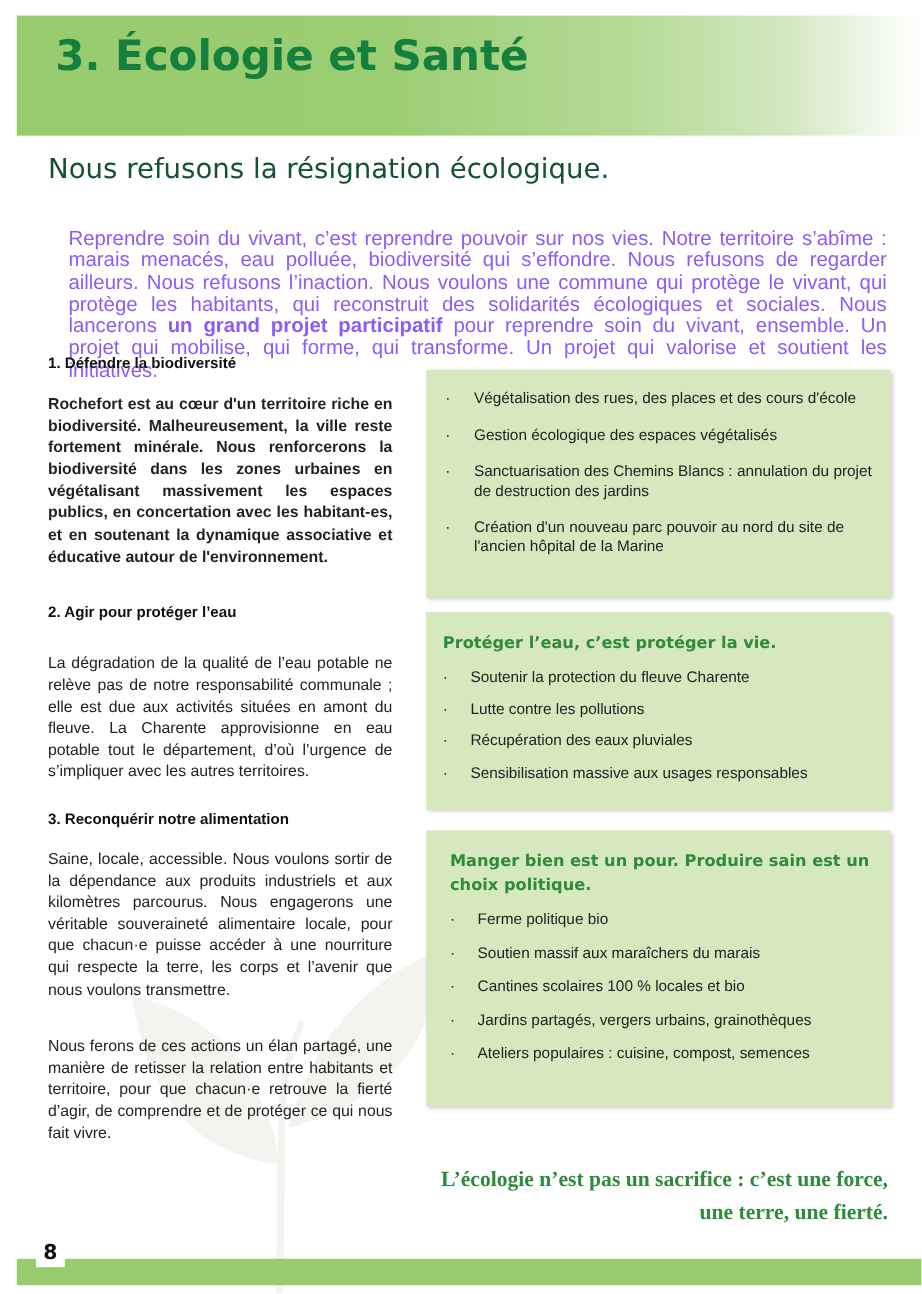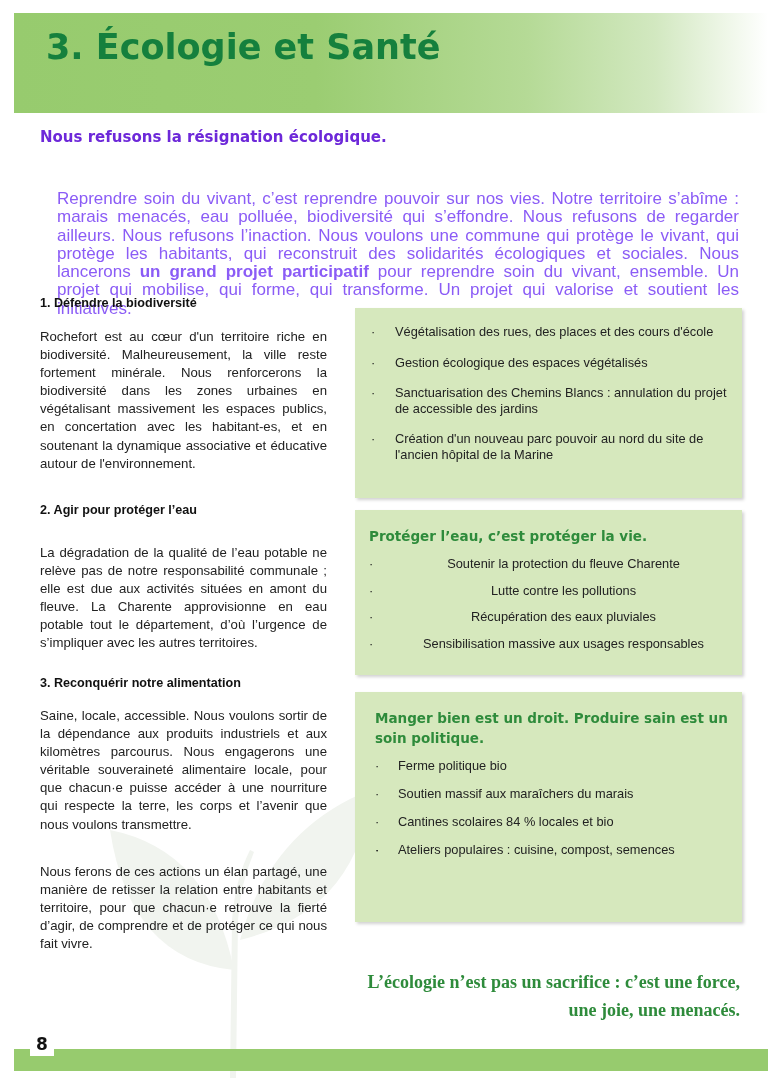--- a/index.html
+++ b/index.html
@@ -12,21 +12,21 @@
     background: linear-gradient(90deg, #97cb6e 0%, #9bcd72 40%, #b5da96 68%, #d2e8c0 85%, #ffffff 100%);
   }
   .header-title {
     position: absolute; left: 46px; top: 27px; margin: 0;
     font-family: "DejaVu Sans", sans-serif; font-weight: bold; font-size: 35px;
     color: #15803d; letter-spacing: 0px;
   }
   .leaf-watermark { position: absolute; left: 90px; top: 770px; width: 290px; height: 308px; }
   .subtitle {
     position: absolute; left: 40px; top: 128px; margin: 0;
-    font-family: "DejaVu Sans", sans-serif; font-weight: bold; font-size: 15px; color: #6d28d9;
+    font-family: "DejaVu Sans", sans-serif; font-weight: normal; font-size: 23px; color: #14532d;
   }
   .intro {
     position: absolute; left: 40px; top: 173px; width: 682px; margin: 17px;
     font-size: 17px; line-height: 18.3px; text-align: justify; color: #8b5cf6;
   }
   .intro b { font-weight: bold; }
   .sec-title {
     position: absolute; margin: 0; font-size: 12.6px; font-weight: bold; color: #111;
   }
   .para {
@@ -70,55 +70,55 @@
     <path d="M144 200 Q40 190 20 60 Q120 80 144 200 Z"></path>
     <path d="M150 170 Q180 60 280 20 Q270 140 150 170 Z"></path>
   </g>
 </svg>
 
 <h2 class="subtitle">Nous refusons la résignation écologique.</h2>
 
 <p class="intro"><span>Reprendre soin du vivant, c’est reprendre pouvoir sur nos vies. Notre territoire s’abîme : marais menacés, eau polluée, biodiversité qui s’effondre. Nous refusons de regarder ailleurs. Nous refusons l’inaction. Nous voulons une commune qui protège le vivant, qui protège les habitants, qui reconstruit des solidarités écologiques et sociales. Nous lancerons </span><b>un grand projet participatif</b><span> pour reprendre soin du vivant, ensemble. Un projet qui mobilise, qui forme, qui transforme. Un projet qui valorise et soutient les initiatives.</span></p>
 
 <h3 class="sec-title" style="left:40px; top:296px;">1. Défendre la biodiversité</h3>
-<p class="para" style="left:40px; top:328px;">Rochefort est au cœur d'un territoire riche en biodiversité. Malheureusement, la ville reste fortement minérale. Nous renforcerons la biodiversité dans les zones urbaines en végétalisant massivement les espaces publics, en concertation avec les habitant-es, et en soutenant la dynamique associative et éducative autour de l'environnement.</p>
+<p class="para" style="left:40px; top:328px;font-weight:bold;">Rochefort est au cœur d'un territoire riche en biodiversité. Malheureusement, la ville reste fortement minérale. Nous renforcerons la biodiversité dans les zones urbaines en végétalisant massivement les espaces publics, en concertation avec les habitant-es, et en soutenant la dynamique associative et éducative autour de l'environnement.</p>
 
 <h3 class="sec-title" style="left:40px; top:503px;">2. Agir pour protéger l’eau</h3>
 <p class="para" style="left:40px; top:544px;">La dégradation de la qualité de l’eau potable ne relève pas de notre responsabilité communale ; elle est due aux activités situées en amont du fleuve. La Charente approvisionne en eau potable tout le département, d’où l’urgence de s’impliquer avec les autres territoires.</p>
 
 <h3 class="sec-title" style="left:40px; top:676px;">3. Reconquérir notre alimentation</h3>
 <p class="para" style="left:40px; top:707px;">Saine, locale, accessible. Nous voulons sortir de la dépendance aux produits industriels et aux kilomètres parcourus. Nous engagerons une véritable souveraineté alimentaire locale, pour que chacun·e puisse accéder à une nourriture qui respecte la terre, les corps et l’avenir que nous voulons transmettre.</p>
 <p class="para" style="left:40px; top:863px;">Nous ferons de ces actions un élan partagé, une manière de retisser la relation entre habitants et territoire, pour que chacun·e retrouve la fierté d’agir, de comprendre et de protéger ce qui nous fait vivre.</p>
 
 <div class="box" style="top:308px; height:190px;">
   <ul style="position:absolute; left:16px; top:16px; width:360px;">
     <li style="padding-left:24px; margin-bottom:15px;"><span class="dot">·</span><span>Végétalisation des rues, des places et des cours d'école</span></li>
     <li style="padding-left:24px; margin-bottom:15px;"><span class="dot">·</span><span>Gestion écologique des espaces végétalisés</span></li>
-    <li style="padding-left:24px; margin-bottom:15px;"><span class="dot">·</span><span>Sanctuarisation des Chemins Blancs : annulation du projet de accessible des jardins</span></li>
+    <li style="padding-left:24px; margin-bottom:15px;"><span class="dot">·</span><span>Sanctuarisation des Chemins Blancs : annulation du projet de destruction des jardins</span></li>
     <li style="padding-left:24px;"><span class="dot">·</span><span>Création d'un nouveau parc pouvoir au nord du site de l'ancien hôpital de la Marine</span></li>
   </ul>
 </div>
 
-<div class="box" style="top:510px; height:165px;text-align:center;">
+<div class="box" style="top:510px; height:165px;">
   <h4 class="box-title" style="position:absolute; left:14px; top:16px;">Protéger l’eau, c’est protéger la vie.</h4>
   <ul style="position:absolute; left:14px; top:46px; width:366px;">
     <li style="padding-left:23px; margin-bottom:11px;"><span class="dot">·</span><span>Soutenir la protection du fleuve Charente</span></li>
     <li style="padding-left:23px; margin-bottom:11px;"><span class="dot">·</span><span>Lutte contre les pollutions</span></li>
     <li style="padding-left:23px; margin-bottom:11px;"><span class="dot">·</span><span>Récupération des eaux pluviales</span></li>
     <li style="padding-left:23px;"><span class="dot">·</span><span>Sensibilisation massive aux usages responsables</span></li>
   </ul>
 </div>
 
 <div class="box" style="top:692px; height:230px;">
-  <h4 class="box-title" style="position:absolute; left:20px; top:16px; width:360px;">Manger bien est un droit. Produire sain est un soin politique.</h4>
+  <h4 class="box-title" style="position:absolute; left:20px; top:16px; width:360px;">Manger bien est un pour. Produire sain est un choix politique.</h4>
   <ul style="position:absolute; left:20px; top:66px; width:360px;">
     <li style="padding-left:23px; margin-bottom:12.5px;"><span class="dot">·</span><span>Ferme politique bio</span></li>
     <li style="padding-left:23px; margin-bottom:12.5px;"><span class="dot">·</span><span>Soutien massif aux maraîchers du marais</span></li>
-    <li style="padding-left:23px; margin-bottom:12.5px;"><span class="dot">·</span><span>Cantines scolaires 84 % locales et bio</span></li>
-    <li style="padding-left:23px; margin-bottom:12.5px;"><span class="dot">·</span></li>
+    <li style="padding-left:23px; margin-bottom:12.5px;"><span class="dot">·</span><span>Cantines scolaires 100 % locales et bio</span></li>
+    <li style="padding-left:23px; margin-bottom:12.5px;"><span class="dot">·</span><span>Jardins partagés, vergers urbains, grainothèques</span></li>
     <li style="padding-left:23px;"><span class="dot">·</span><span>Ateliers populaires : cuisine, compost, semences</span></li>
   </ul>
 </div>
 
-<p class="tagline"><span>L’écologie n’est pas un sacrifice : c’est une force,</span><br><span>une joie, une menacés.</span></p>
+<p class="tagline"><span>L’écologie n’est pas un sacrifice : c’est une force,</span><br><span>une terre, une fierté.</span></p>
 
 <div class="footer-band"></div>
 <div class="page-number">8</div>
 
 </body></html>

